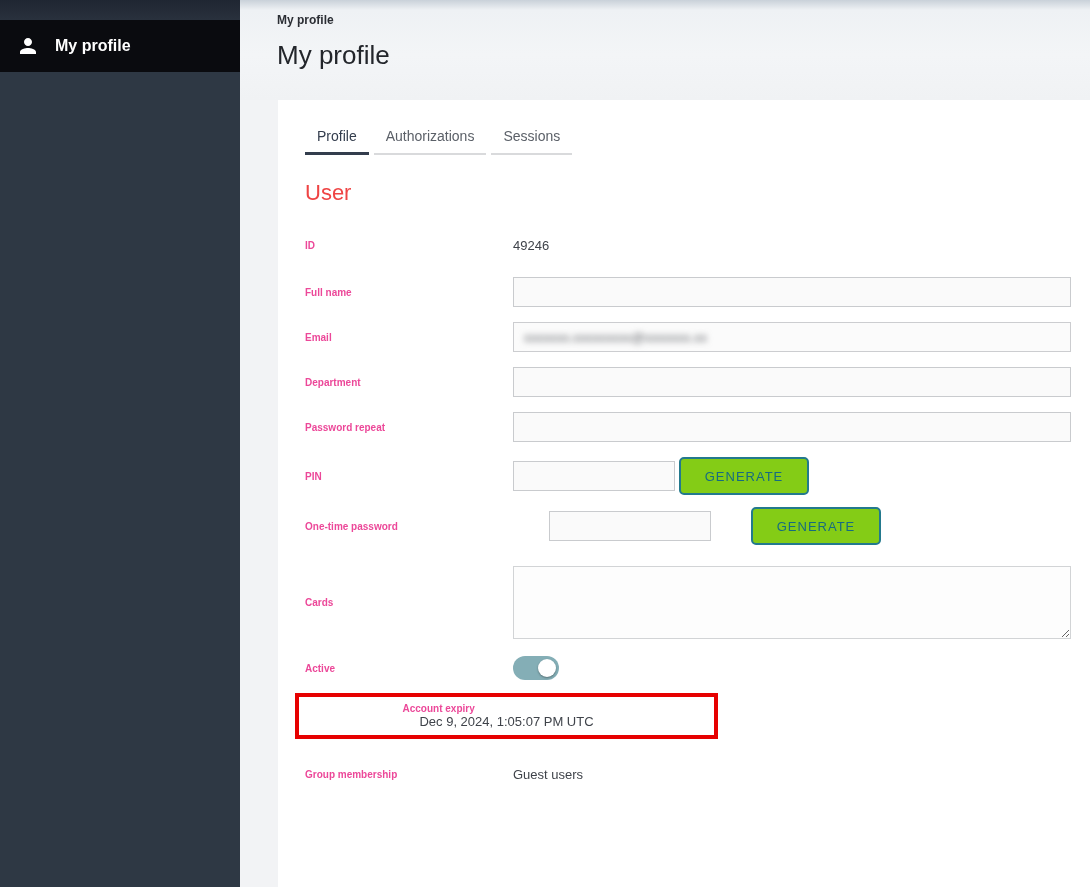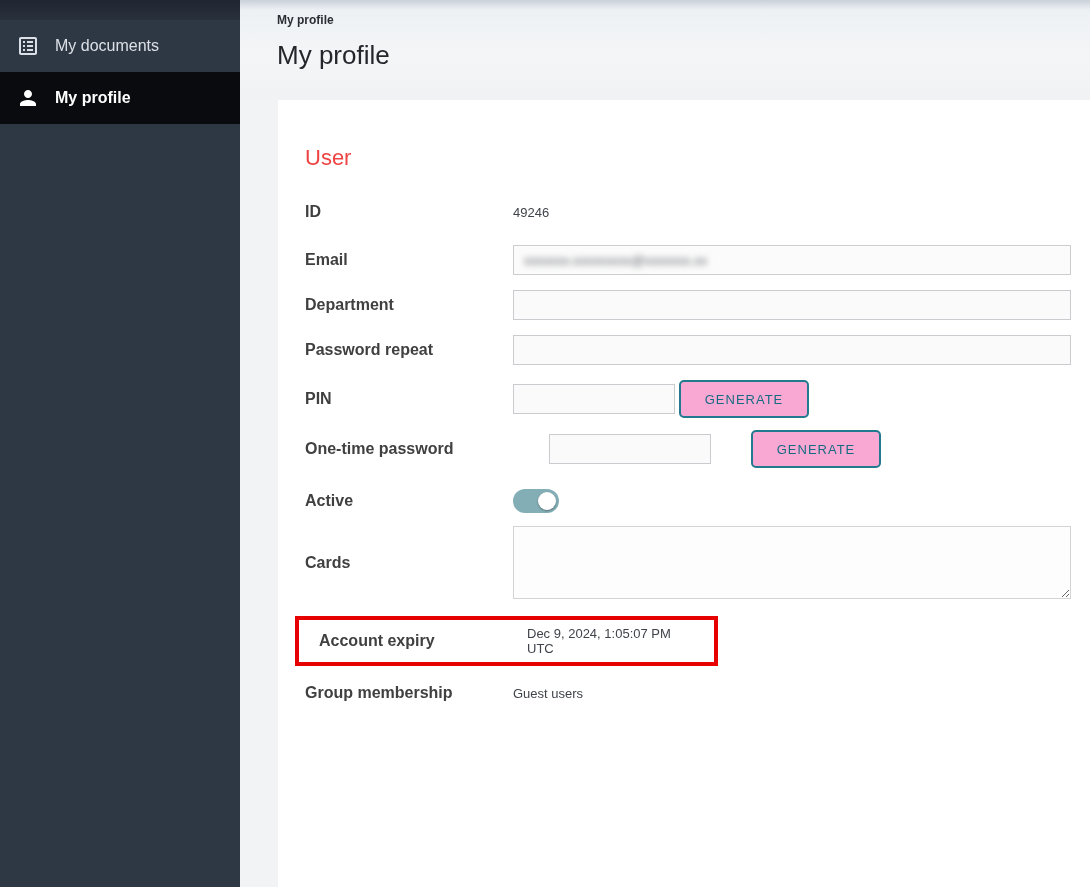--- a/index.html
+++ b/index.html
@@ -28,94 +28,94 @@
   
   .tabs { display:flex; }
   .tab { padding:8px 12px 9px 12px; margin-right:5px; font-size:14px; color:#5b6068;
          border-bottom:2px solid #d9dadc; cursor:pointer; white-space:nowrap; }
   .tab.active { color:#333d4d; border-bottom:3px solid #333d4d; padding-bottom:8px; }
 
   .section-title { font-size:22px; font-weight:400; color:#ef4444; margin:25px 0 32px 0; }
 
   
   .row { display:flex; align-items:center; margin-bottom:15px; position:relative; }
-  .lbl { width:208px; flex-shrink:0; font-size:16px; font-weight:bold; color:#404040; }
+  .lbl { width:208px; flex-shrink:0; font-size:10px; font-weight:bold; color:#ec4899; }
   .val { font-size:13px; color:#3f434a; }
   .input { flex:1; height:30px; background:#fafafa; border:1px solid #c9cbce;
            font-size:13px; padding:0 10px; color:#3f434a; font-family:"Liberation Sans",sans-serif; }
   .blur-field { flex:1; height:30px; background:#fbfbfb; border:1px solid #cccdd0;
                 display:flex; align-items:center; padding:0 10px; overflow:hidden; }
   .blurtext { filter:blur(3px); color:#63666b; font-size:13px; white-space:nowrap; user-select:none; }
   .req { position:absolute; right:-15px; top:9px; font-size:11px; color:#c3c5c9; }
 
   .row-id { margin-bottom:24px; }
   .row-id .val { padding-left:0;text-align:center; }
   .short-input { flex:none; width:162px; }
-  .gen-btn { margin-left:4px; width:130px; height:38px; background:#f9a8d4;
+  .gen-btn { margin-left:4px; width:130px; height:38px; background:#84cc16;
              border:2px solid #23798d; border-radius:5px; color:#166b80;
              font-size:13px; letter-spacing:1px; cursor:pointer;
              font-family:"Liberation Sans",sans-serif; }
   .row-pin { margin-bottom:12px; }
   .row-otp { margin-bottom:21px;gap:36px; }
   .cards-area { height:73px; resize:both; padding-top:6px; background:#fdfdfd; border:1px solid #d2d4d6; }
   .row-cards { margin-bottom:17px; }
 
   .toggle { width:46px; height:24px; border-radius:12px; background:#84aeb6; position:relative; cursor:pointer; }
   .toggle .knob { position:absolute; right:3px; top:3px; width:18px; height:18px;
                   border-radius:50%; background:#ffffff; box-shadow:0 1px 2px rgba(0,0,0,.35); }
   .row-active { margin-bottom:13px; }
 
-  .highlight-box { border:4px solid #e60000; margin-left:-10px; padding:6px 20px;
-                   width:423px; display:flex; align-items:center; margin-bottom:6px; }
+  .highlight-box { border:4px solid #e60000; margin-left:-10px; padding:6px 9px;
+                   width:423px; display:flex; align-items:center; margin-bottom:6px;flex-direction:column; }
   .highlight-box .lbl { width:208px; }
-  .row-group { margin-top:18px;align-items:center; }
+  .row-group { margin-top:28px;align-items:center; }
 </style>
 </head>
 <body>
 
 <div class="app">
 
   <aside class="sidebar">
     <div class="side-top"></div>
-    <div class="side-item">
-      <span class="ico">
-        <svg viewBox="0 0 24 24" width="24" height="24" fill="#dce0e6">
-          <path d="M19 3H5c-1.1 0-2 .9-2 2v14c0 1.1.9 2 2 2h14c1.1 0 2-.9 2-2V5c0-1.1-.9-2-2-2zm0 16H5V5h14v14z"></path>
-          <path d="M11 7h6v2h-6zM11 11h6v2h-6zM11 15h6v2h-6zM7 7h2v2H7zM7 11h2v2H7zM7 15h2v2H7z"></path>
-        </svg>
-      </span>
-      <span>My documents</span>
-    </div>
     <div class="side-item active">
       <span class="ico">
         <svg viewBox="0 0 24 24" width="24" height="24" fill="#ffffff">
           <path d="M12 12c2.21 0 4-1.79 4-4s-1.79-4-4-4-4 1.79-4 4 1.79 4 4 4zm0 2c-2.67 0-8 1.34-8 4v2h16v-2c0-2.66-5.33-4-8-4z"></path>
         </svg>
       </span>
       <span>My profile</span>
     </div>
   </aside>
 
   <div class="main">
     <div class="header">
       <div class="breadcrumb">My profile</div>
       <div class="page-title">My profile</div>
     </div>
 
     <div class="card">
 
+      <div class="tabs">
+        <div class="tab active">Profile</div>
+        <div class="tab">Authorizations</div>
+        <div class="tab">Sessions</div>
+      </div>
 
       <h2 class="section-title">User</h2>
 
       <div class="row row-id">
         <span class="lbl">ID</span>
         <span class="val">49246</span>
       </div>
 
 
+      <div class="row">
+        <span class="lbl">Full name</span>
+        <input class="input" type="text" value="" style="">
+      </div>
 
       <div class="row">
         <span class="lbl">Email</span>
         <div class="blur-field">
           <span class="blurtext">xxxxxxx.xxxxxxxxx@xxxxxxx.xx</span>
         </div>
       </div>
 
       <div class="row">
         <span class="lbl">Department</span>
@@ -133,30 +133,30 @@
         <input class="input short-input" type="text" value="" style="">
         <button class="gen-btn">GENERATE</button>
       </div>
 
       <div class="row row-otp">
         <span class="lbl">One-time password</span>
         <input class="input short-input" type="text" value="" style="">
         <button class="gen-btn">GENERATE</button>
       </div>
 
+      <div class="row row-cards">
+        <span class="lbl">Cards</span>
+        <textarea class="input cards-area" style=""></textarea>
+      </div>
+
       <div class="row row-active">
         <span class="lbl">Active</span>
         <div class="toggle">
           <div class="knob"></div>
         </div>
-      </div>
-
-      <div class="row row-cards">
-        <span class="lbl">Cards</span>
-        <textarea class="input cards-area" style=""></textarea>
       </div>
 
       <div class="highlight-box">
         <span class="lbl">Account expiry</span>
         <span class="val">Dec 9, 2024, 1:05:07 PM UTC</span>
       </div>
 
       <div class="row row-group">
         <span class="lbl">Group membership</span>
         <span class="val">Guest users</span>

